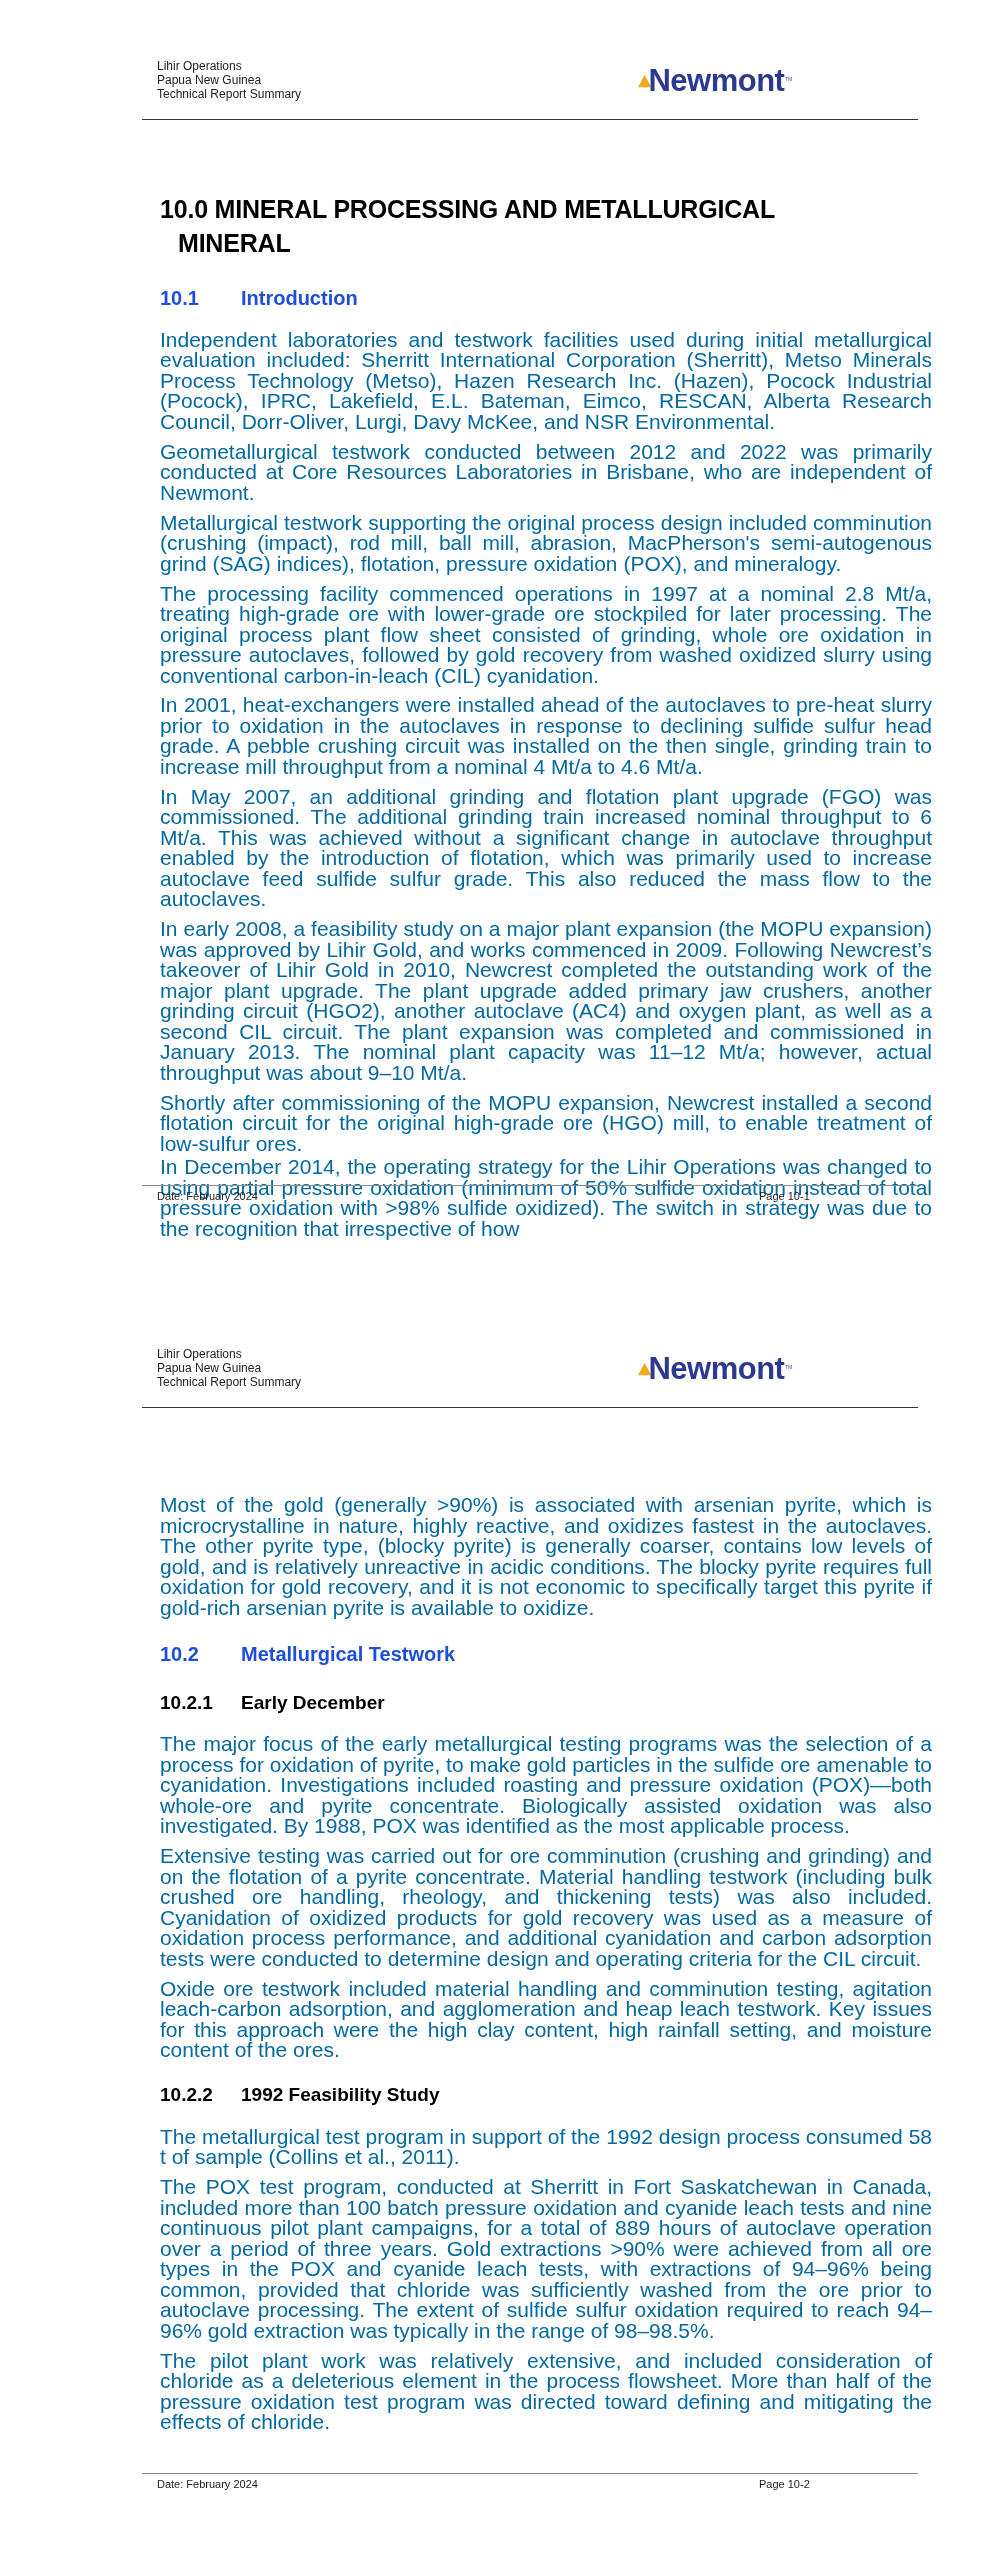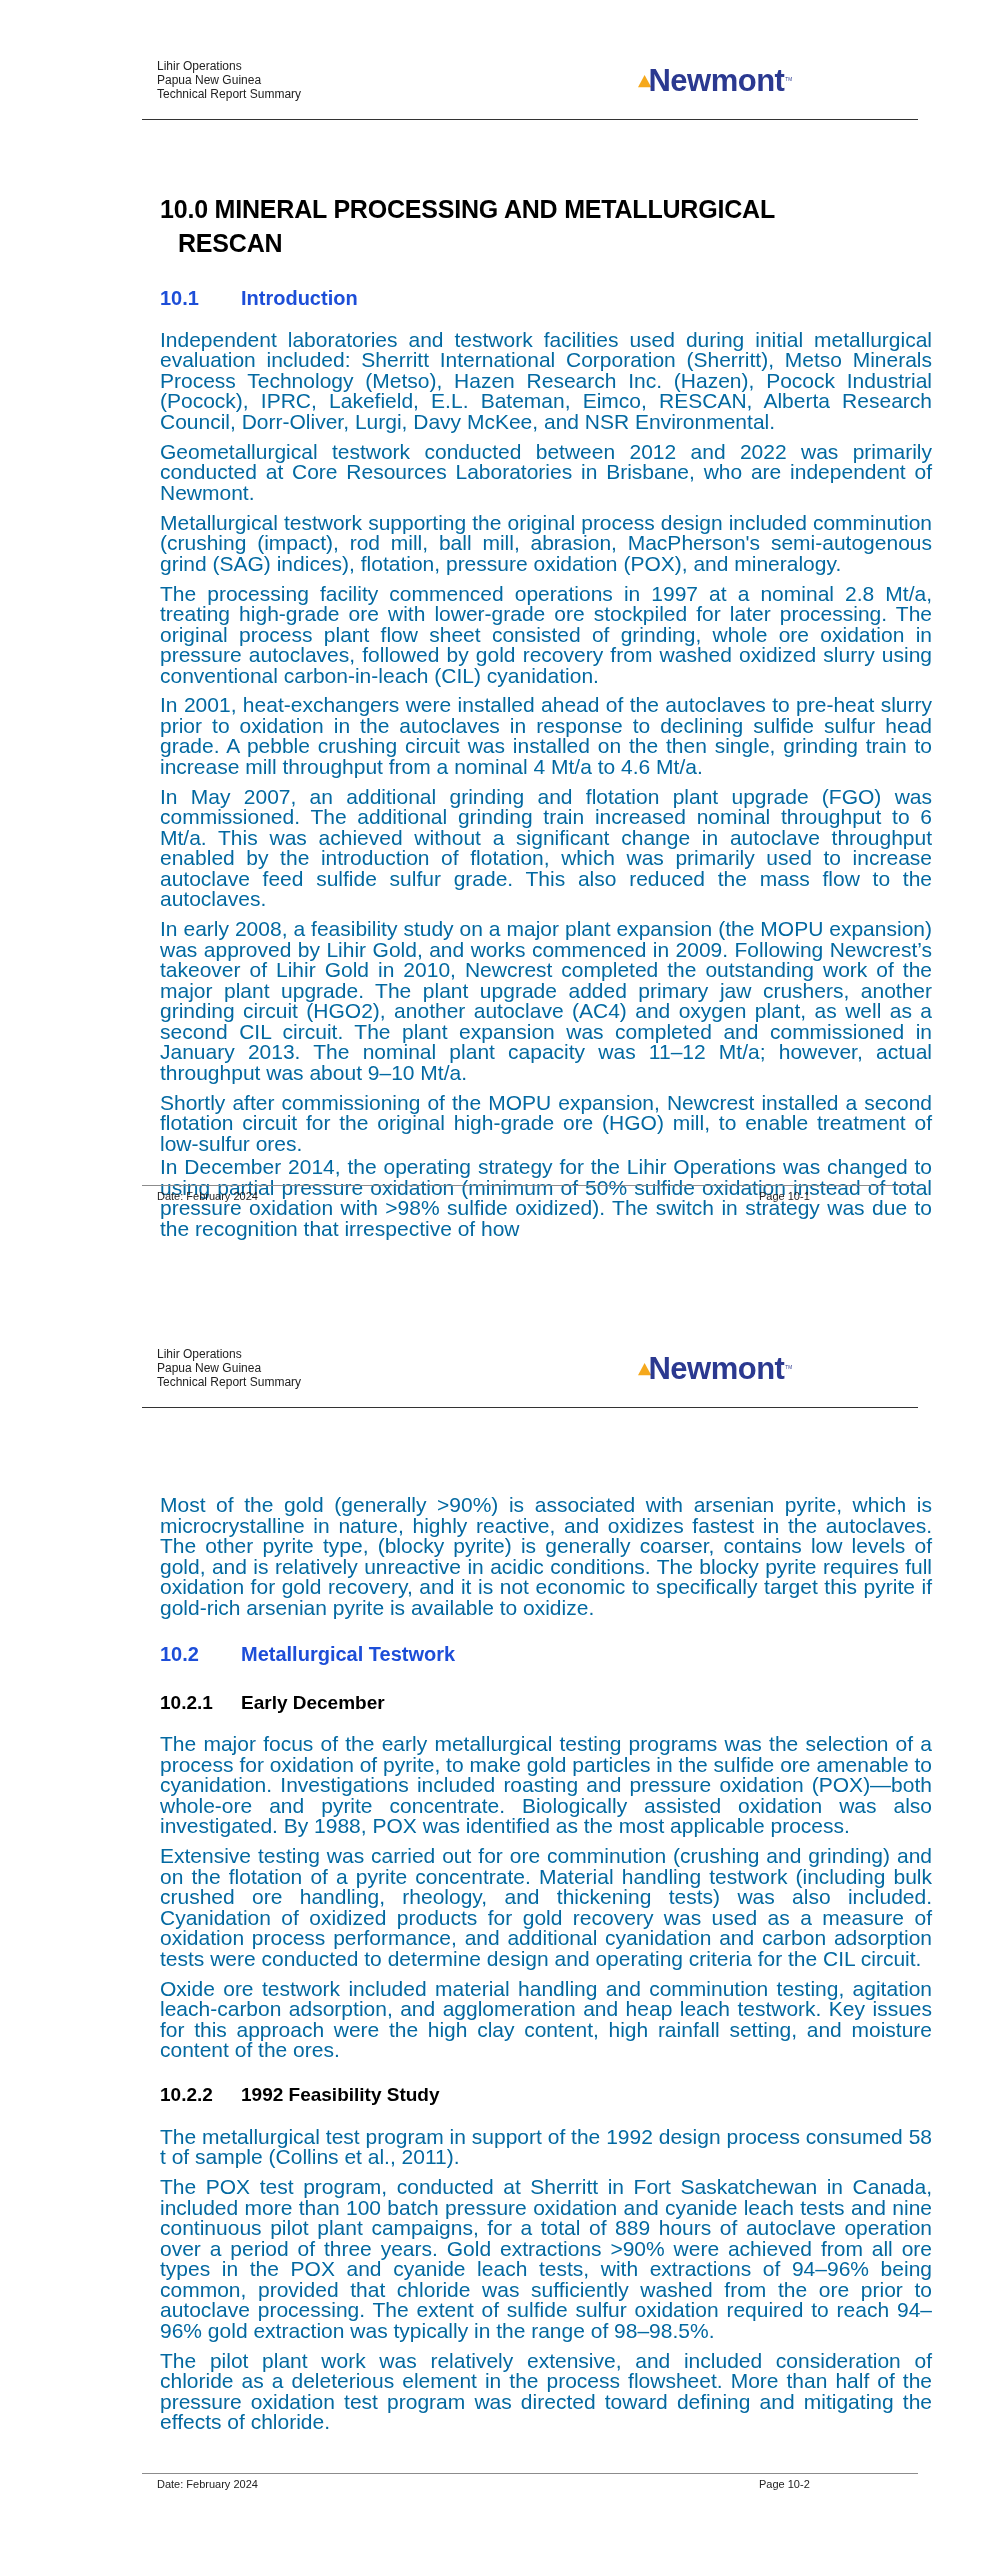--- a/index.html
+++ b/index.html
@@ -47,21 +47,21 @@
       <polygon points="0,14 7,1 14,14" fill="#f5a81c"></polygon>
     </svg>
     <span class="logo-word">Newmont</span>
     <span class="logo-tm">TM</span>
   </div>
   <div class="hdr-rule" style="top:119px;"></div>
 
   <div class="content" style="top:192px;">
     <h1>
       <span>10.0 MINERAL PROCESSING AND METALLURGICAL</span>
-      <span class="cont">RESCAN</span>
+      <span class="cont">MINERAL</span>
     </h1>
     <h2 style="margin-top:24.5px;">
       <span class="secnum">10.1</span><span>Introduction</span>
     </h2>
     <p style="margin-top:19px;">Independent laboratories and testwork facilities used during initial metallurgical evaluation included:  Sherritt International Corporation (Sherritt), Metso Minerals Process Technology (Metso), Hazen Research Inc. (Hazen), Pocock Industrial (Pocock), IPRC, Lakefield, E.L. Bateman, Eimco, RESCAN, Alberta Research Council, Dorr-Oliver, Lurgi, Davy McKee, and NSR Environmental.</p>
     <p style="margin-top:9.4px;">Geometallurgical testwork conducted between 2012 and 2022 was primarily conducted at Core Resources Laboratories in Brisbane, who are independent of Newmont.</p>
     <p style="margin-top:9.4px;">Metallurgical testwork supporting the original process design included comminution (crushing (impact), rod mill, ball mill, abrasion, MacPherson's semi-autogenous grind (SAG) indices), flotation, pressure oxidation (POX), and mineralogy.</p>
     <p style="margin-top:9.4px;">The processing facility commenced operations in 1997 at a nominal 2.8 Mt/a, treating high-grade ore with lower-grade ore stockpiled for later processing.  The original process plant flow sheet consisted of grinding, whole ore oxidation in pressure autoclaves, followed by gold recovery from washed oxidized slurry using conventional carbon-in-leach (CIL) cyanidation.</p>
     <p style="margin-top:9.4px;">In 2001, heat-exchangers were installed ahead of the autoclaves to pre-heat slurry prior to oxidation in the autoclaves in response to declining sulfide sulfur head grade.  A pebble crushing circuit was installed on the then single, grinding train to increase mill throughput from a nominal 4 Mt/a to 4.6 Mt/a.</p>
     <p style="margin-top:9.4px;">In May 2007, an additional grinding and flotation plant upgrade (FGO) was commissioned.  The additional grinding train increased nominal throughput to 6 Mt/a.  This was achieved without a significant change in autoclave throughput enabled by the introduction of flotation, which was primarily used to increase autoclave feed sulfide sulfur grade.  This also reduced the mass flow to the autoclaves.</p>

